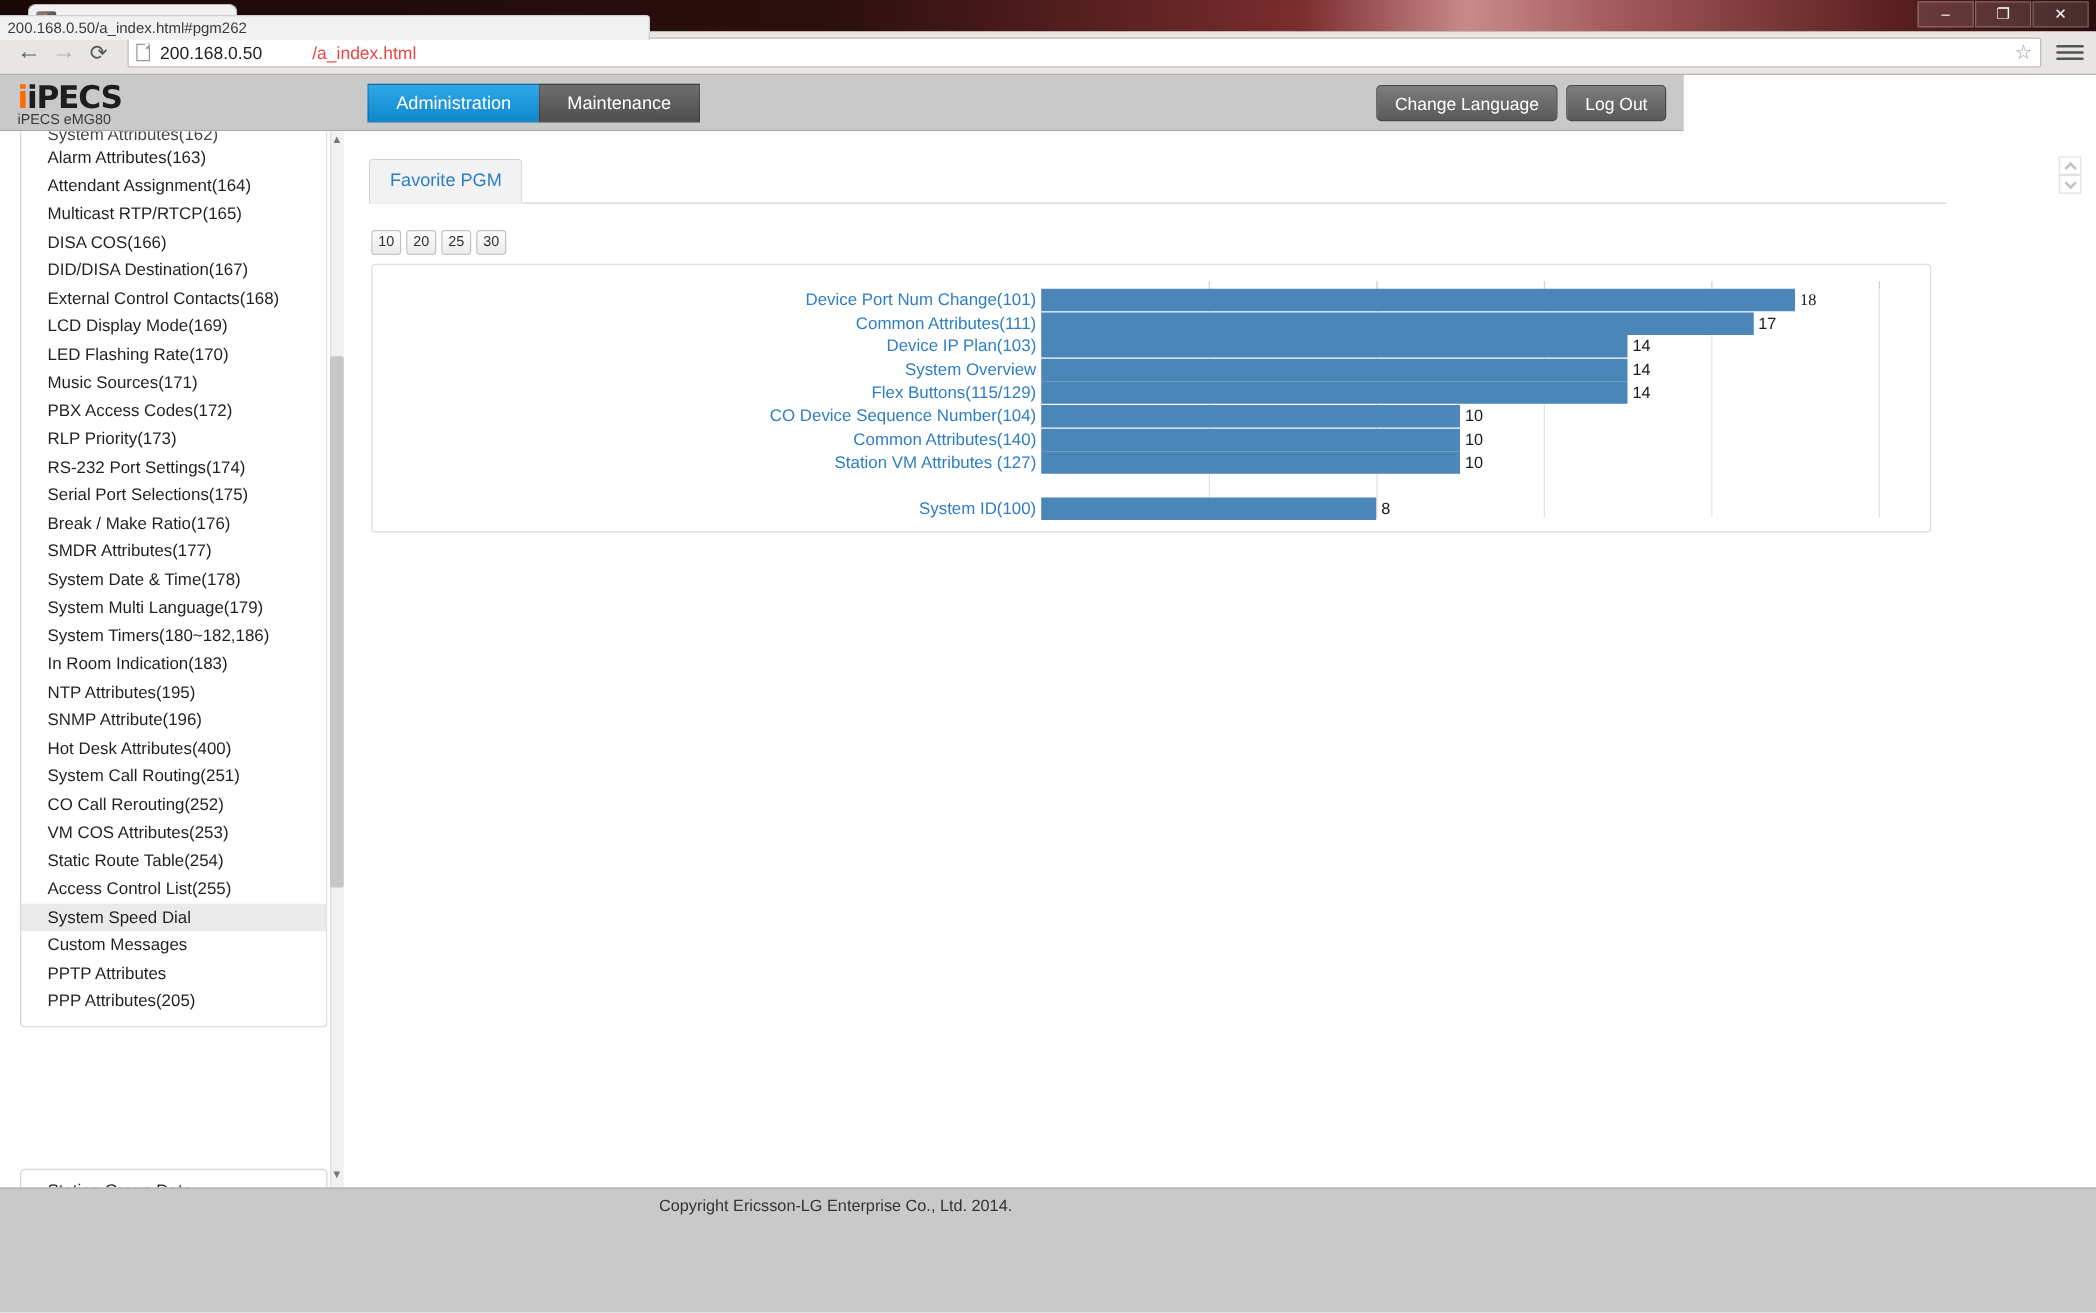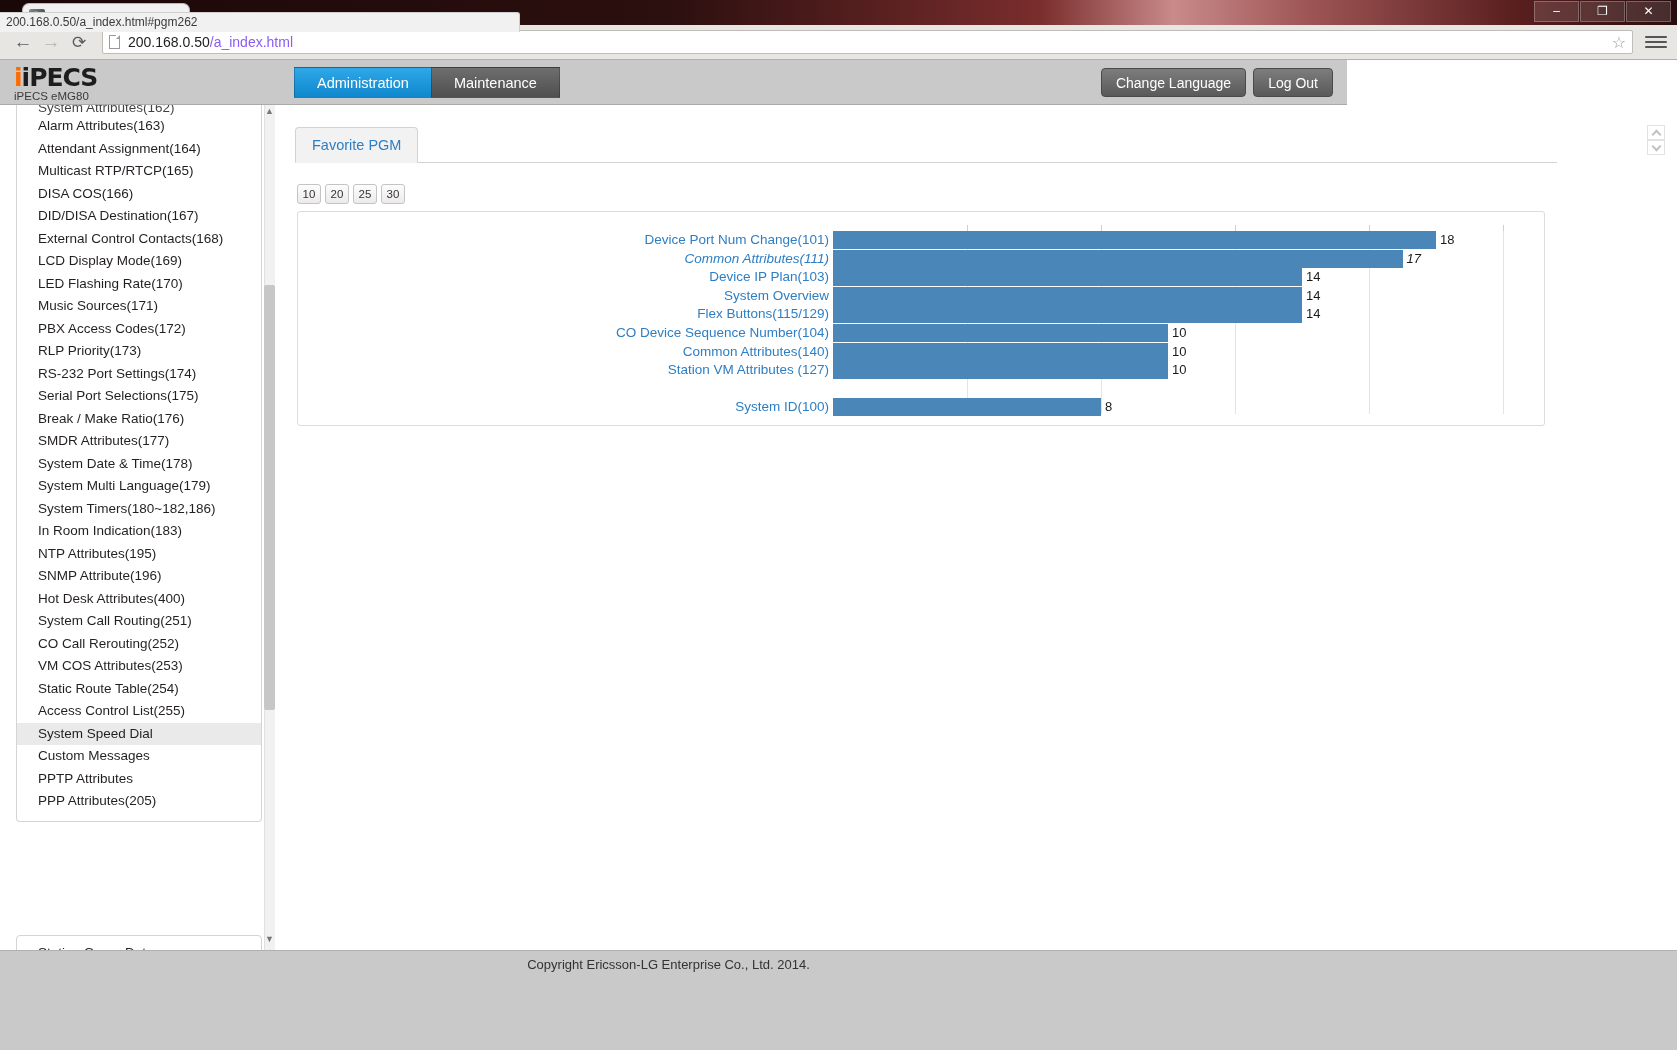--- a/index.html
+++ b/index.html
@@ -75,21 +75,21 @@
   }
   .page-glyph {
     width: 11px; height: 14px; border: 1px solid #9a9a9a; background:#fff;
     position: relative; margin-right: 8px; flex: 0 0 11px;
   }
   .page-glyph::after{
     content:""; position:absolute; right:-1px; top:-1px;
     border-left:4px solid #fff; border-bottom:4px solid #9a9a9a;
   }
   .url-text { font-size: 14px; color: #222; white-space: nowrap; }
-  .url-text .path { color: #8b5cf6; }
+  .url-text .path { color: #ef4444; padding-left: 40px; }
   .star-icon { font-size: 16px; color: #9b9b9b; margin-left: auto; cursor:pointer;}
   .menu-icon {
     width: 22px; height: 26px; margin-left: 6px; display:flex;
     flex-direction: column; justify-content:center; gap: 3px; cursor:pointer;
   }
   .menu-icon span { display:block; height: 2px; background:#555; border-radius:1px;}
 
   
   .app-header {
     position: absolute; top: 60px; left: 0; width: 1347px; height: 45px;
@@ -370,23 +370,23 @@
         <div class="gridtick" style="left: 268px;"></div>
         <div class="gridline" style="left: 402px;"></div>
         <div class="gridtick" style="left: 402px;"></div>
         <div class="gridline" style="left: 536px;"></div>
         <div class="gridtick" style="left: 536px;"></div>
         <div class="gridline" style="left: 670px;"></div>
         <div class="gridtick" style="left: 670px;"></div>
         <div class="row" style="top: 0px;">
           <div class="bar-label-left">Device Port Num Change(101)</div>
           <div class="bar" style="width: 603px; background: rgb(74, 134, 184);"></div>
-          <div class="bar-value" style="left: 603px;">18</div>
-        </div>
-        <div class="row" style="top: 18.6px; font-style: italic;">
+          <div class="bar-value" style="left: 603px; font-family: Liberation Serif, serif;">18</div>
+        </div>
+        <div class="row" style="top: 18.6px;">
           <div class="bar-label-left">Common Attributes(111)</div>
           <div class="bar" style="width: 569.5px; background: rgb(74, 134, 184);"></div>
           <div class="bar-value" style="left: 569.5px;">17</div>
         </div>
         <div class="row" style="top: 37.2px;">
           <div class="bar-label-left">Device IP Plan(103)</div>
           <div class="bar" style="width: 469px; background: rgb(74, 134, 184);"></div>
           <div class="bar-value" style="left: 469px;">14</div>
         </div>
         <div class="row" style="top: 55.8px;">

